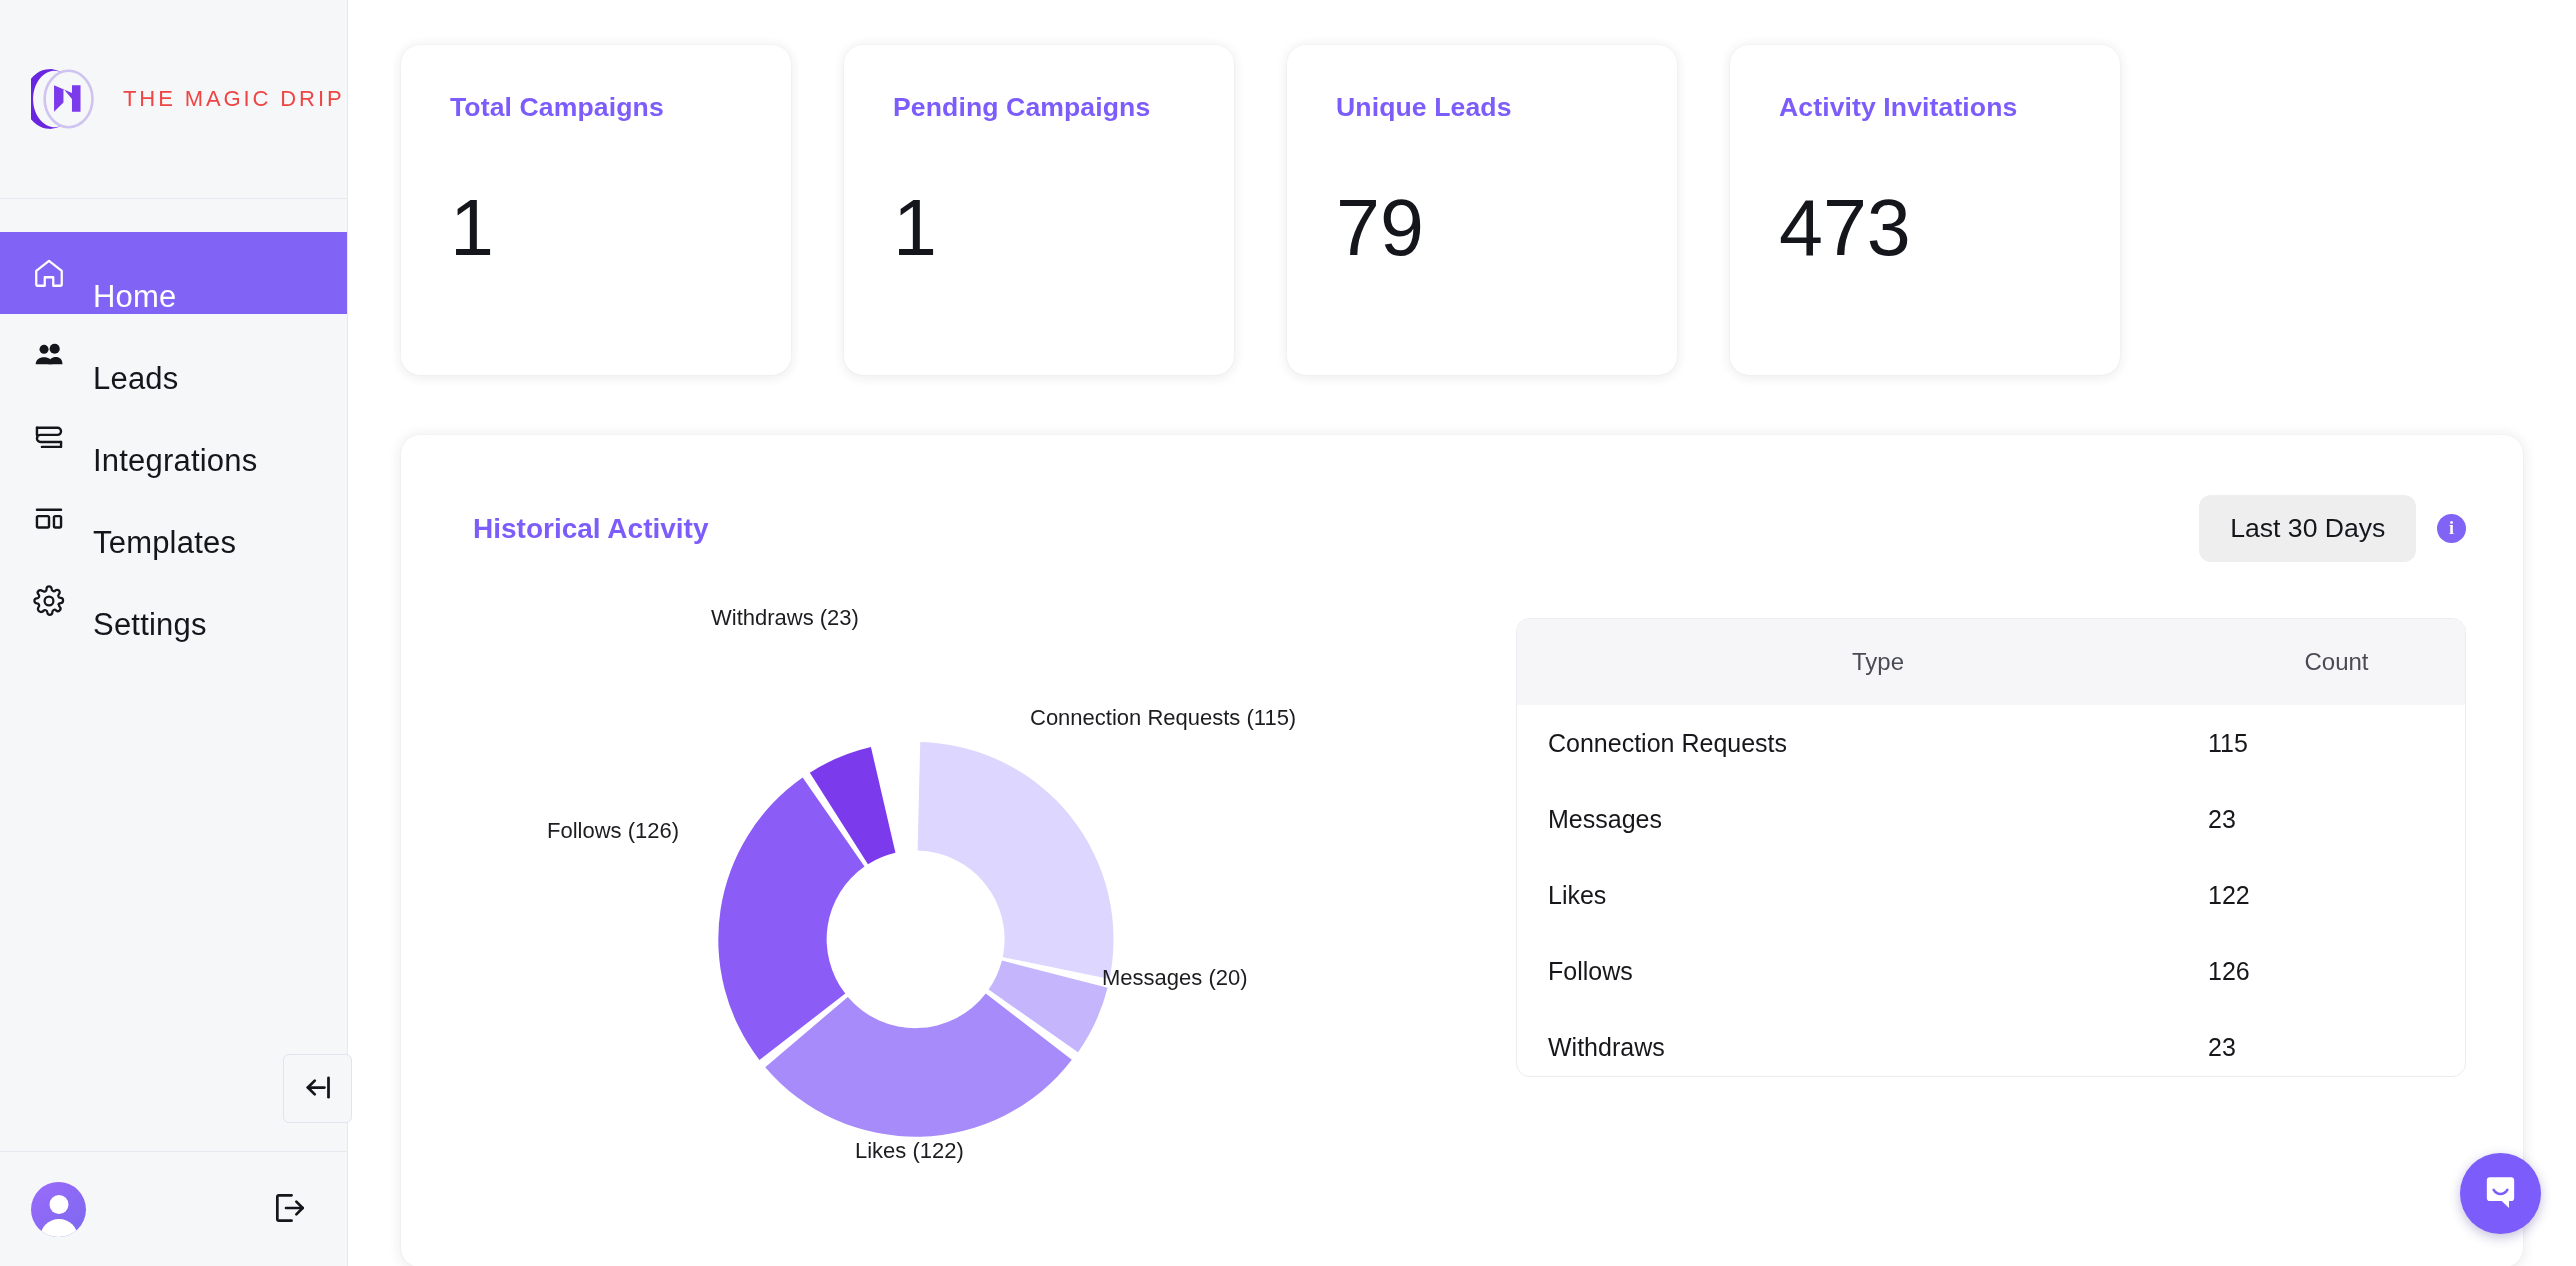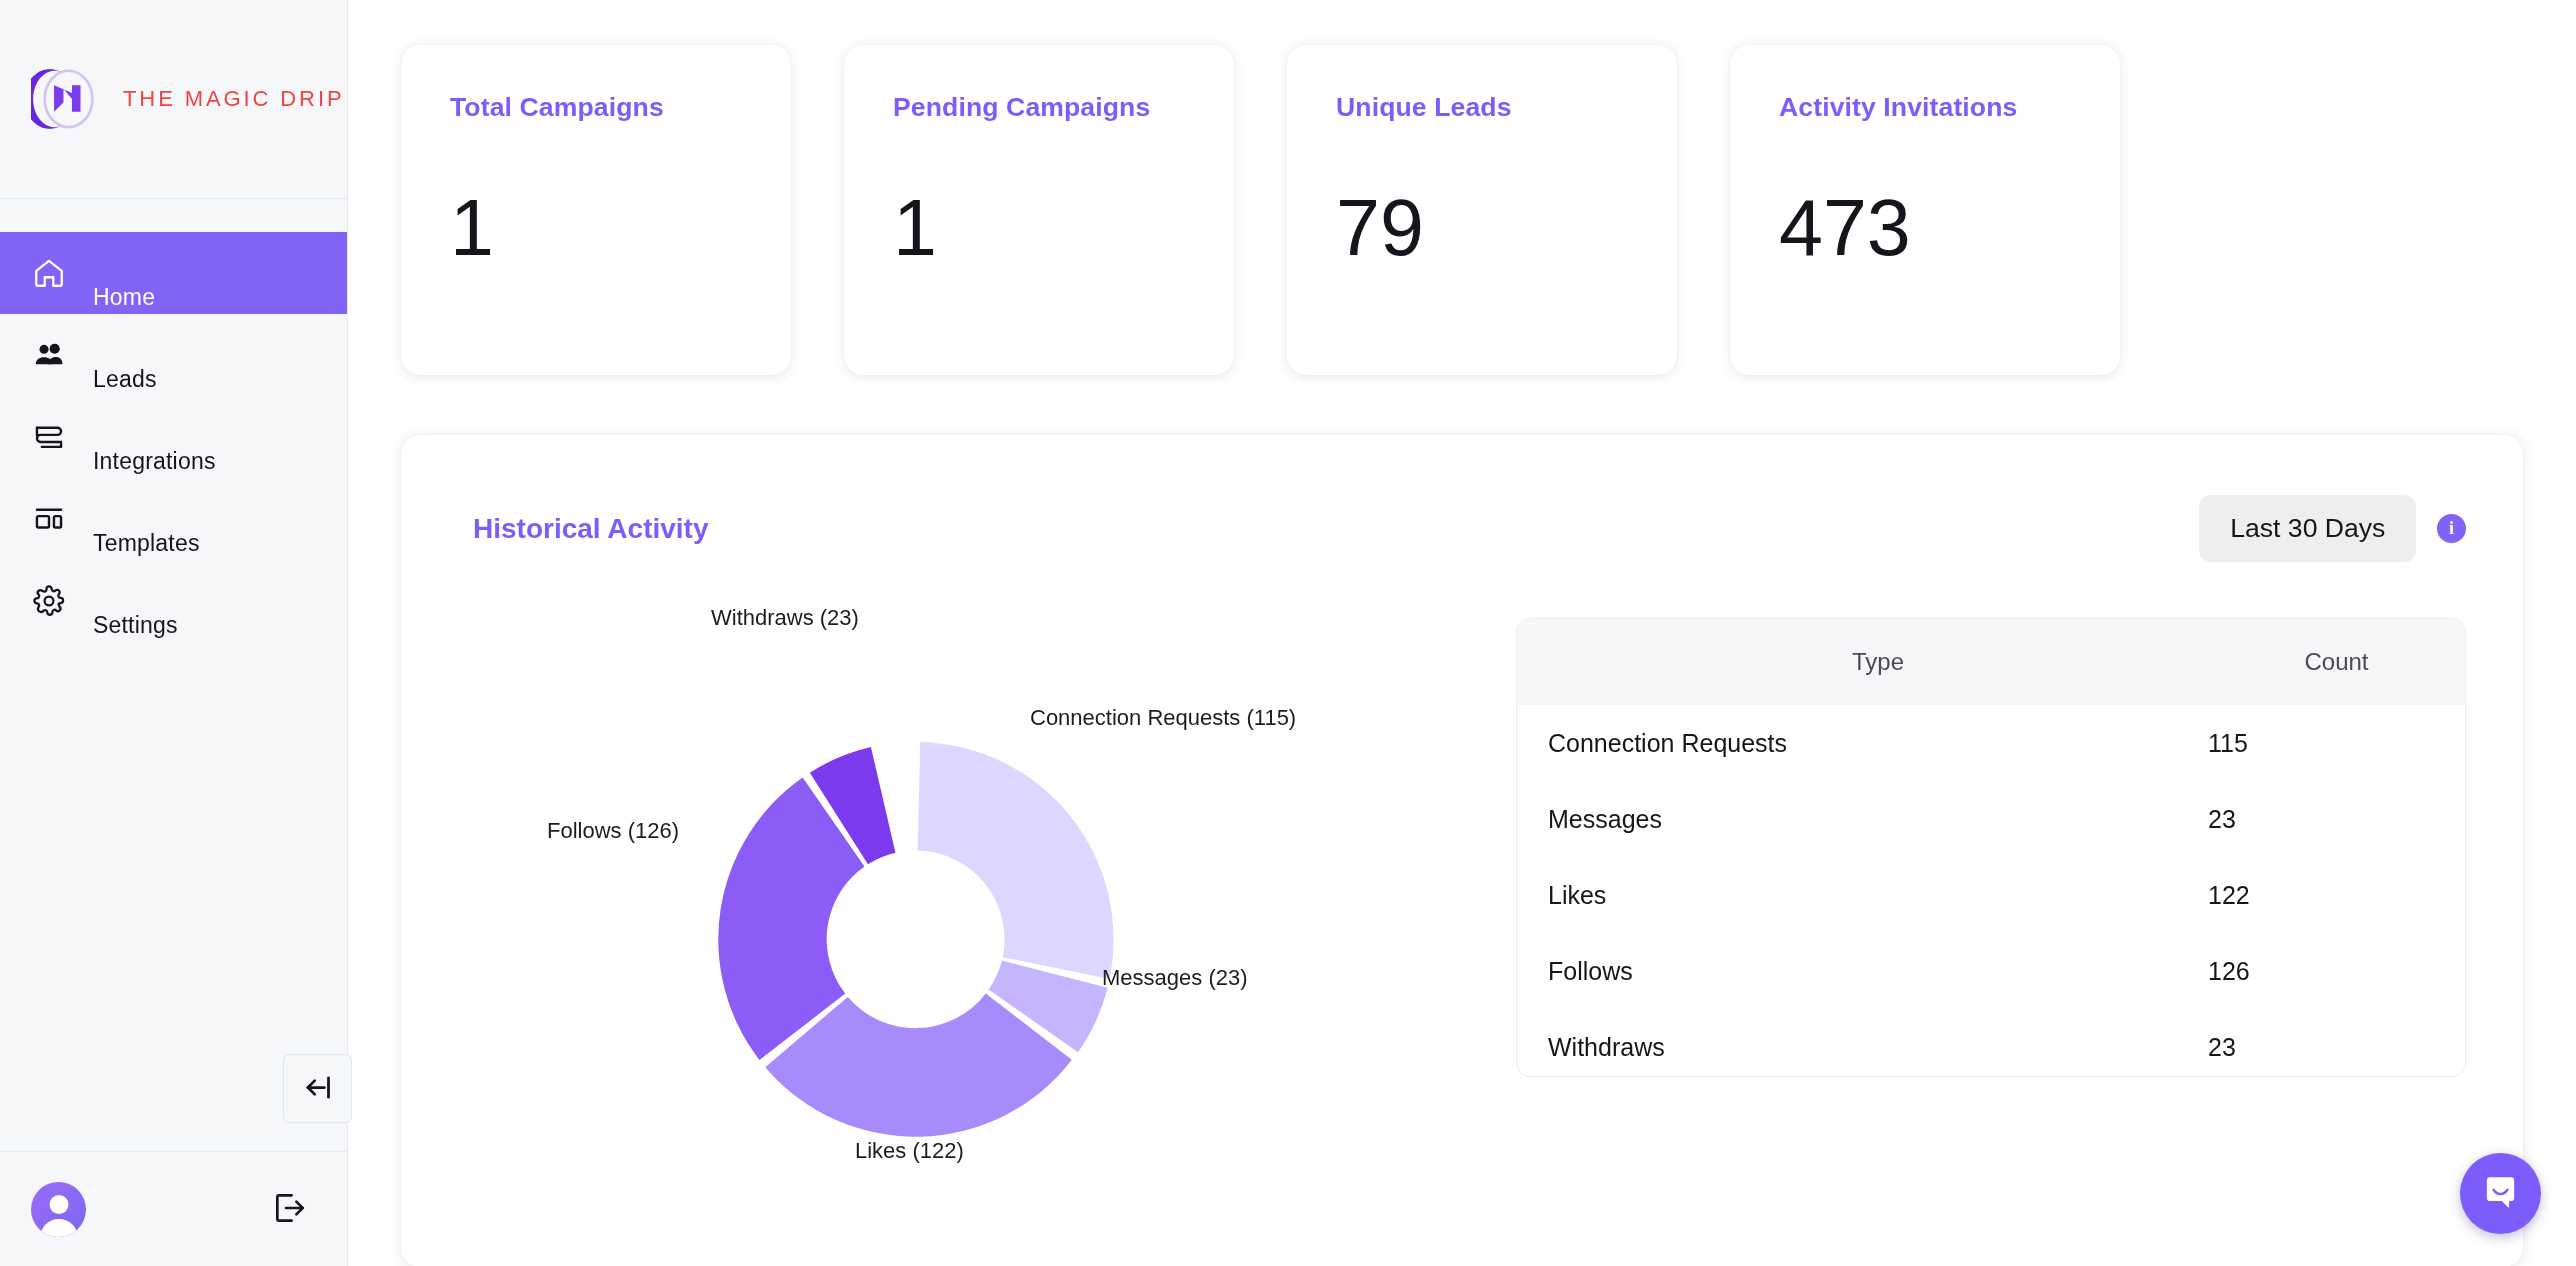--- a/index.html
+++ b/index.html
@@ -35,21 +35,21 @@
 
   .nav { padding-top: 33px; }
   .nav-item {
     display: flex; align-items: center;
     height: 82px; padding-left: 31px; gap: 26px;
     color: #14161c; cursor: pointer;
   }
   .nav-item.active { background: #8163f5; color: #ffffff; }
   .nav-icon { width: 36px; height: 36px; flex: 0 0 36px; display: flex; align-items: center; justify-content: center; }
   .nav-icon svg { width: 34px; height: 34px; display: block; }
-  .nav-label { font-size: 23px; font-weight: 400; letter-spacing: 0.2px; margin-top: 48px; }
+  .nav-label { font-size: 31px; font-weight: 400; letter-spacing: 0.2px; margin-top: 48px; }
 
   .collapse-btn {
     position: absolute; left: 283px; top: 1054px;
     width: 69px; height: 69px;
     background: #f6f7f9;
     border: 1.7px solid #dfe4ee;
     border-radius: 6px;
     display: flex; align-items: center; justify-content: center;
     cursor: pointer;
   }
@@ -321,21 +321,21 @@
               <path fill="#a78bfa" d="M 182.3 140.5 A 230 230 0 0 1 -175.1 149.1 L -78.8 67.1 A 103.5 103.5 0 0 0 82.0 63.2 Z"></path>
 
               <path fill="#8b5cf6" d="M -181.9 140.6 A 230 230 0 0 1 -131.5 -188.5 L -59.4 -84.9 A 103.5 103.5 0 0 0 -81.8 63.3 Z"></path>
 
               <path fill="#7c3aed" d="M -123.1 -194.3 A 230 230 0 0 1 -51.9 -224.1 L -23.3 -100.8 A 103.5 103.5 0 0 0 -55.4 -87.4 Z"></path>
             </g>
           </svg>
 
           <span class="chart-label" style="left:276px; top:26px;">Withdraws (23)</span>
           <span class="chart-label" style="left:595px; top:126px;">Connection Requests (115)</span>
-          <span class="chart-label" style="left:667px; top:386px;">Messages (23)</span>
+          <span class="chart-label" style="left:667px; top:386px;">Messages (20)</span>
           <span class="chart-label" style="left:420px; top:559px;">Likes (122)</span>
           <span class="chart-label" style="left:112px; top:239px;">Follows (126)</span>
         </div>
 
         <div class="table-panel">
           <table class="tbl">
             <thead>
               <tr>
                 <th>Type</th>
                 <th>Count</th>

